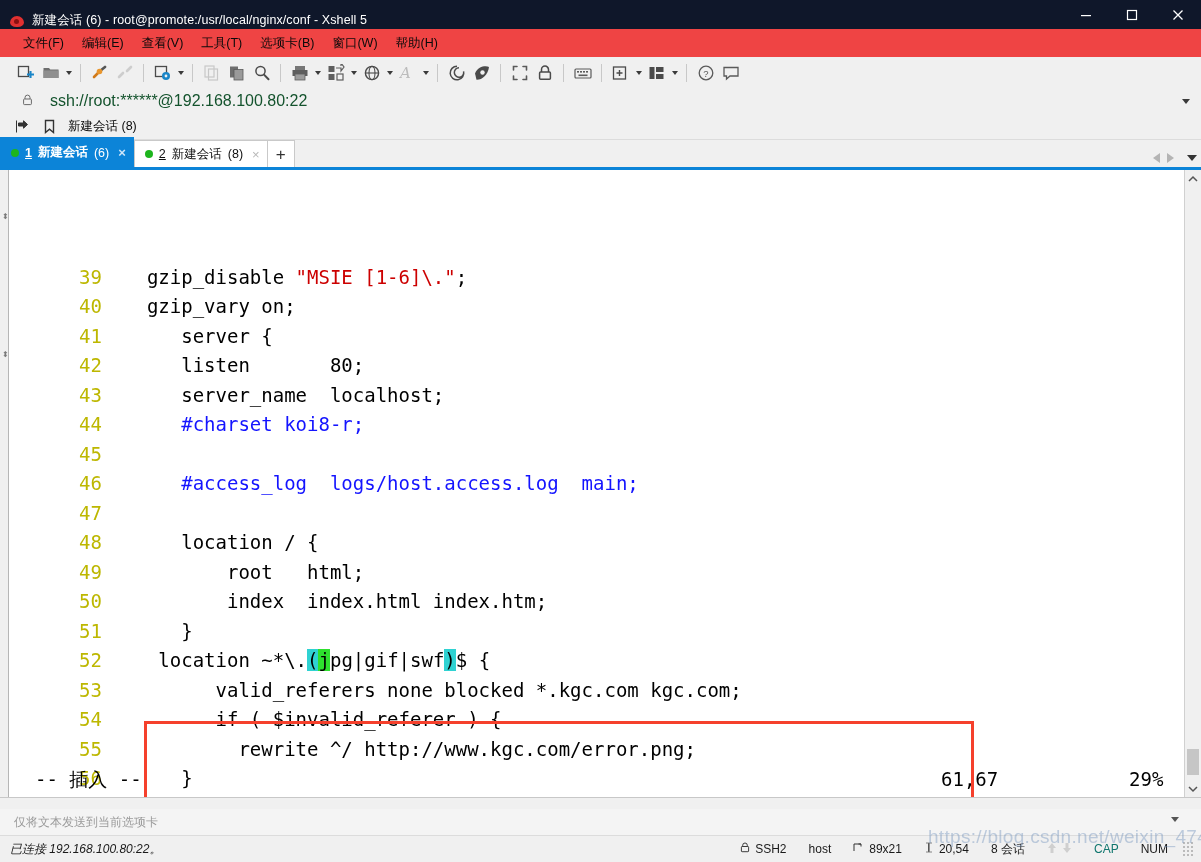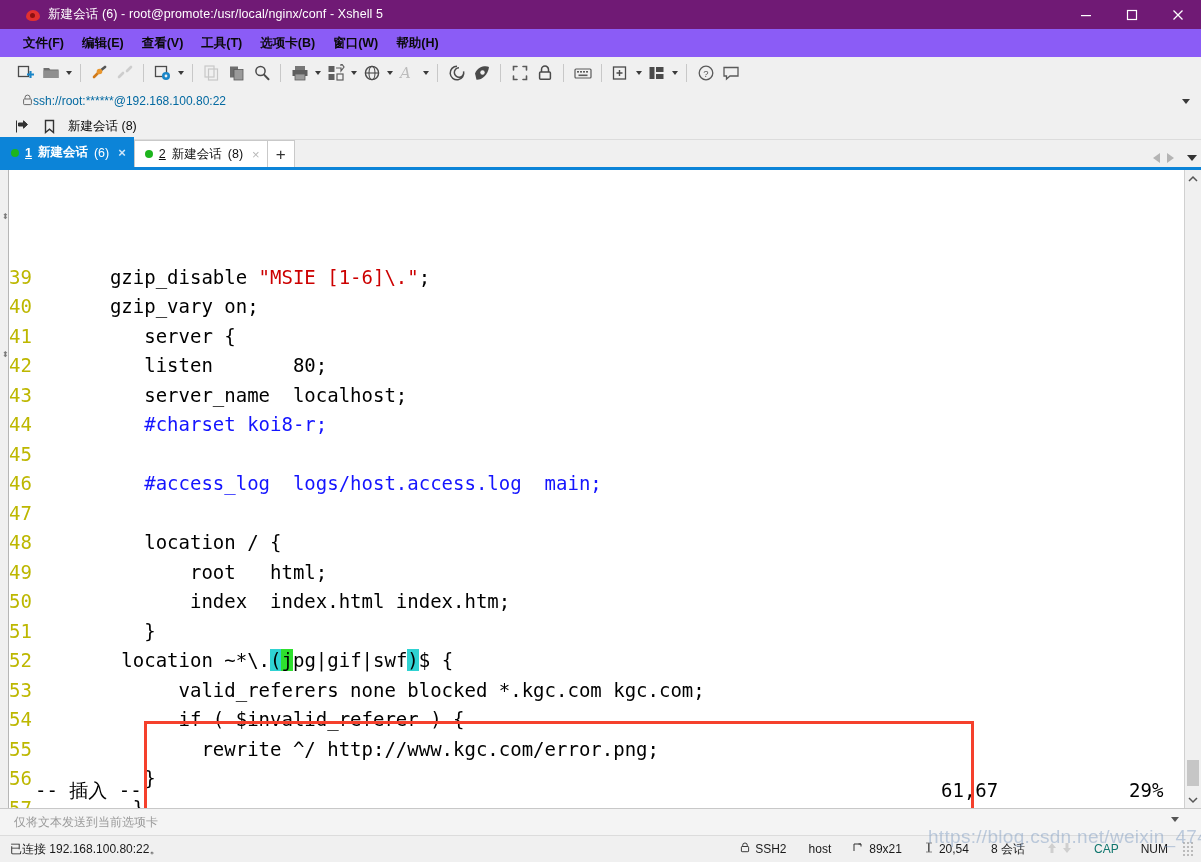--- a/index.html
+++ b/index.html
@@ -14,27 +14,26 @@
     width: 1201px; height: 862px;
     position: relative;
     background: #f0f0f0;
     display: flex;
     flex-direction: column;
   }
 
   
   .titlebar {
     height: 29px;
-    background: #701a75;
+    background: #0f172a;
     color: #ffffff;
     display: flex;
-    align-items: center;
+    align-items: flex-end;
     flex: 0 0 29px;
     position: relative;
-    padding-left: 16px;
   }
   .app-icon {
     width: 16px; height: 16px;
     margin-left: 9px; margin-right: 7px;
     position: relative;
     flex: 0 0 16px;
   }
   .app-icon .shell {
     position: absolute; left: 1px; top: 3px;
     width: 14px; height: 11px;
@@ -61,26 +60,25 @@
   .win-btn {
     width: 46px; height: 29px;
     display: flex; align-items: center; justify-content: center;
     color: #ffffff;
   }
   .win-btn svg { display:block; }
 
   
   .menubar {
     height: 28px;
-    background: #8b5cf6;
+    background: #ef4444;
     display: flex; align-items: center;
     padding-left: 14px;
     flex: 0 0 28px;
     border-bottom: 0px;
-    font-weight: bold;
   }
   .menu-item {
     font-size: 12.5px;
     color: #0a0a0a;
     padding: 3px 9px;
     white-space: nowrap;
   }
 
   
   .toolbar {
@@ -119,24 +117,24 @@
     height: 26px;
     background: #f0f0f0;
     display: flex; align-items: center;
     padding: 0 6px 0 14px;
     flex: 0 0 26px;
   }
   .addr-field {
     flex: 1;
     height: 22px;
     display: flex; align-items: center;
-    gap: 0;
+    gap: 17px;
     padding-left: 8px;
-    font-size: 12px;
-    color: #0369a1;
+    font-size: 16px;
+    color: #14532d;
   }
   .addr-drop {
     width: 18px; height: 22px;
     display:flex; align-items:center; justify-content:center;
   }
   .addr-drop i {
     width:0;height:0;
     border-left:4px solid transparent;
     border-right:4px solid transparent;
     border-top:5px solid #3a3a3a;
@@ -251,21 +249,21 @@
     font-family: "DejaVu Sans Mono", monospace;
     font-size: 19px;
     line-height: 29.5px;
     padding-top: 4px;
     color: #000000;
     position: relative;
     overflow: hidden;
     white-space: pre;
   }
   .trow { height: 29.5px; display: block; }
-  .lnum { color: #bdb700; display:inline-block; width: 56px; text-align:left; }
+  .lnum { color: #bdb700; display:inline-block; width: 56px; text-align:right;margin-left:37px; }
   .ln-pad { display:inline-block; width: 22px; }
   .c-red { color: #cc0000; }
   .c-blue { color: #1414ff; }
   .c-black { color: #000000; }
   .hl-cyan { background: #2fd2d2; }
   .hl-cursor { background: #2ee02e; }
 
   .status-vim {
     position: absolute;
     left: 12px; right: 0; bottom: 2px;
@@ -306,36 +304,37 @@
 
   
   .sendbar {
     height: 27px;
     background: #f4f4f4;
     display: flex; align-items: center;
     padding-left: 14px;
     flex: 0 0 27px;
     border-bottom: 1px solid #dcdcdc;
     position: relative;
+    margin-top: 11px;
   }
   .sendbar-text { font-size: 12px; color: #9a9a9a; }
   .sendbar-drop { position:absolute; right:22px; top:8px; width:0;height:0;
     border-left:4px solid transparent;border-right:4px solid transparent;border-top:5px solid #555; }
 
   
   .statusbar {
     height: 26px;
     background: #f0f0f0;
     display: flex; align-items: center;
     flex: 0 0 26px;
     font-size: 12px;
     color: #1a1a1a;
     position: relative;
   }
-  .sb-left { padding-left: 10px; white-space: nowrap; }
+  .sb-left { padding-left: 10px; white-space: nowrap; font-style: italic; }
   .sb-right {
     position: absolute; right: 4px; top: 0;
     height: 26px;
     display: flex; align-items: center;
     gap: 0px;
   }
   .sb-cell {
     display:flex; align-items:center; gap:5px;
     padding: 0 11px;
     white-space: nowrap;

